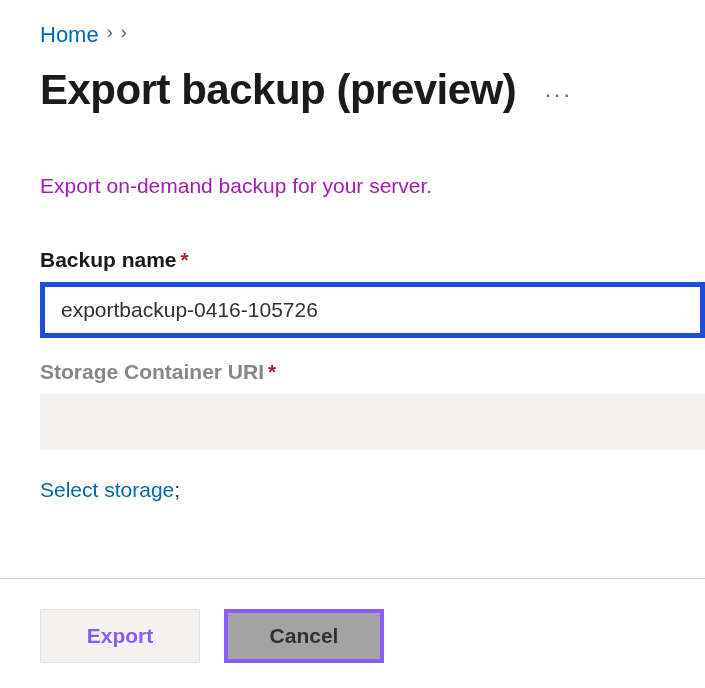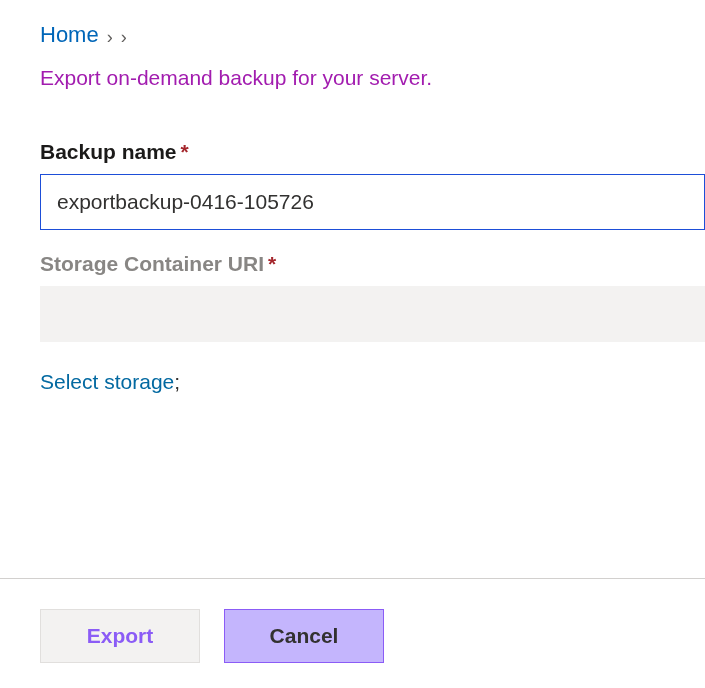--- a/index.html
+++ b/index.html
@@ -16,21 +16,21 @@
       position: relative;
     }
     .content {
       padding: 22px 0 0 40px;
     }
     .breadcrumb {
       font-size: 22px;
       color: #323130;
       margin-bottom: 18px;
       display: flex;
-      align-items: flex-end;
+      align-items: flex-start;
       flex-wrap: wrap;
       gap: 8px;
     }
     .breadcrumb a {
       color: #0066b8;
       text-decoration: none;
       cursor: pointer;
     }
     .breadcrumb .sep {
       color: #605e5c;
@@ -70,21 +70,21 @@
       color: #888684;
       font-weight: 700;
     }
     .required {
       color: #a4262c;
       margin-left: 4px;
     }
     .text-input {
       width: 665px;
       height: 56px;
-      border: 1px solid #1d4ed8;
+      border: 5px solid #1d4ed8;
       padding: 0 16px;
       font-size: 21px;
       color: #323130;
       font-family: inherit;
       background: #ffffff;
       margin-bottom: 22px;
     }
     .text-input.disabled {
       background: #f3f2f1;
       border: 1px solid #f3f2f1;
@@ -112,41 +112,45 @@
       background: #ffffff;
     }
     .btn {
       height: 54px;
       min-width: 160px;
       padding: 0 28px;
       font-size: 21px;
       font-weight: 600;
       font-family: inherit;
       cursor: pointer;
-      border: 1px solid #8b5cf6;
-      background: #c4b5fd;
+      border: 4px solid #8b5cf6;
+      background: #a3a3a3;
       color: #323130;
     }
     .btn.primary {
       background: #f3f2f1;
       border: 1px solid #e1dfdd;
       color: #8b5cf6;
       cursor: not-allowed;
     }
   </style>
 </head>
 <body>
 
 <div class="content">
   <div class="breadcrumb">
     <a>Home</a>
     <span class="sep">›</span>
     <span class="sep">›</span>
   </div>
 
+  <div class="title-row">
+    <h1 class="page-title">Export backup (preview)</h1>
+    <span class="more-icon">···</span>
+  </div>
 
   <p class="description">Export on-demand backup for your server.</p>
 
   <div class="field-label">
     <span>Backup name</span><span class="required">*</span>
   </div>
   <input type="text" class="text-input" value="exportbackup-0416-105726" style="">
 
   <div class="field-label muted">
     <span>Storage Container URI</span><span class="required">*</span>

